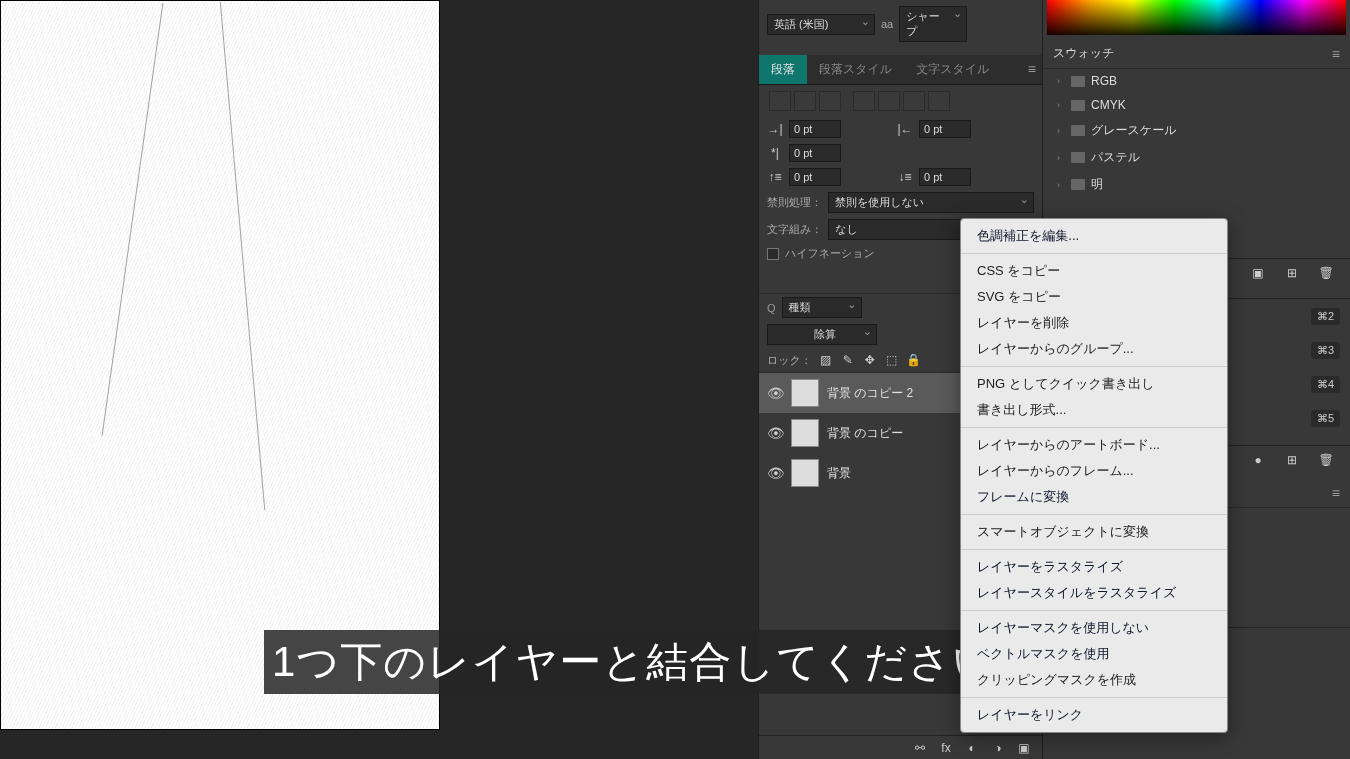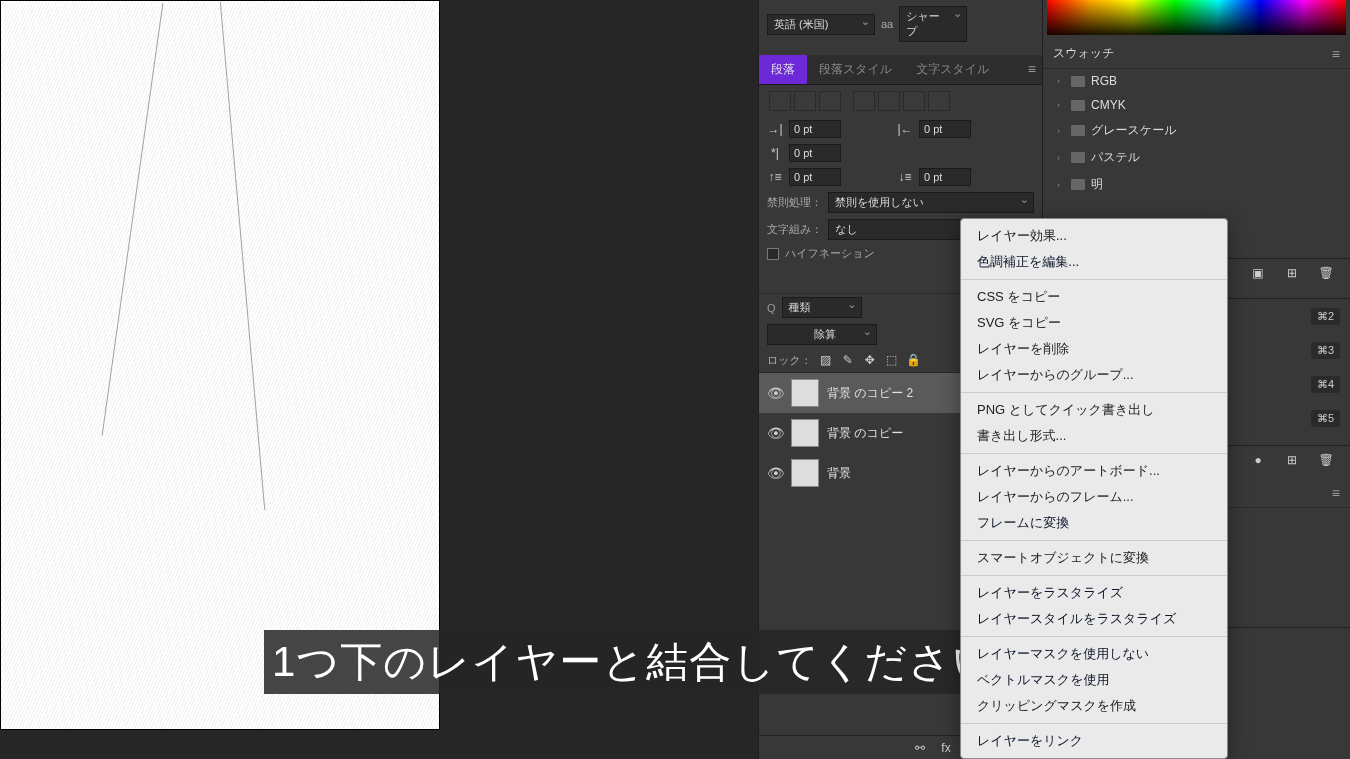--- a/index.html
+++ b/index.html
@@ -16,21 +16,21 @@
 .sketch-lines::after{left:55%;top:0;width:1px;height:70%;transform:rotate(-5deg);}
 .right-panels { position:absolute; left:758px; top:0; width:284px; height:759px; background:#383838; border-left:1px solid #1e1e1e; }
 .far-panels { position:absolute; left:1042px; top:0; width:308px; height:759px; background:#383838; border-left:1px solid #1e1e1e; }
 
 .row { display:flex; align-items:center; gap:6px; padding:3px 8px; }
 .field { background:#2a2a2a; border:1px solid #1a1a1a; padding:2px 4px; color:#ddd; font-size:11px; }
 .dropdown { background:#2a2a2a; border:1px solid #1a1a1a; padding:2px 18px 2px 6px; color:#ddd; font-size:11px; position:relative; display:inline-block; }
 .dropdown::after{content:"⌄";position:absolute;right:4px;top:0;color:#999;}
 .tab-bar { display:flex; background:#2d2d2d; border-bottom:1px solid #1a1a1a; }
 .tab { padding:6px 12px; font-size:12px; color:#888; cursor:pointer; }
-.tab.active { color:#e0e0e0; background:#6d28d9; }
+.tab.active { color:#e0e0e0; background:#0f766e; }
 .panel-header { padding:6px 10px; background:#383838; color:#ddd; font-size:12px; border-bottom:1px solid #2a2a2a; display:flex; justify-content:space-between; align-items:center;}
 .align-btns { display:flex; gap:3px; padding:6px 10px; }
 .abtn { width:22px; height:20px; background:#3a3a3a; border:1px solid #2a2a2a; }
 .lbl { font-size:11px; color:#aaa; white-space:nowrap; }
 .icon-sm{width:16px;height:16px;display:inline-flex;align-items:center;justify-content:center;color:#ccc;font-size:12px;}
 .layer-row { display:flex; align-items:center; gap:8px; padding:4px 8px; height:40px; }
 .layer-row.selected { background:#5a5a5a; }
 .eye { width:16px; color:#ccc; font-size:14px; }
 .thumb { width:28px; height:28px; border:1px solid #888; background:#ddd; }
 .layer-name { color:#e0e0e0; font-size:12px; }
@@ -237,21 +237,20 @@
   </div>
 
   <div class="panel-header" style="margin-top:6px;">
     <span></span>
     <span class="menu-ic">≡</span>
   </div>
   <div style="height:120px;border-bottom:1px solid #222;"></div>
 </div>
 
 <div class="context-menu" id="ctx">
-    <div class="cm-item">レイヤー効果...</div>
     <div class="cm-item disabled">色調補正を編集...</div>
     <div class="cm-sep"></div>
     <div class="cm-item">CSS をコピー</div>
     <div class="cm-item">SVG をコピー</div>
     <div class="cm-item">レイヤーを削除</div>
     <div class="cm-item">レイヤーからのグループ...</div>
     <div class="cm-sep"></div>
     <div class="cm-item">PNG としてクイック書き出し</div>
     <div class="cm-item">書き出し形式...</div>
     <div class="cm-sep"></div>

